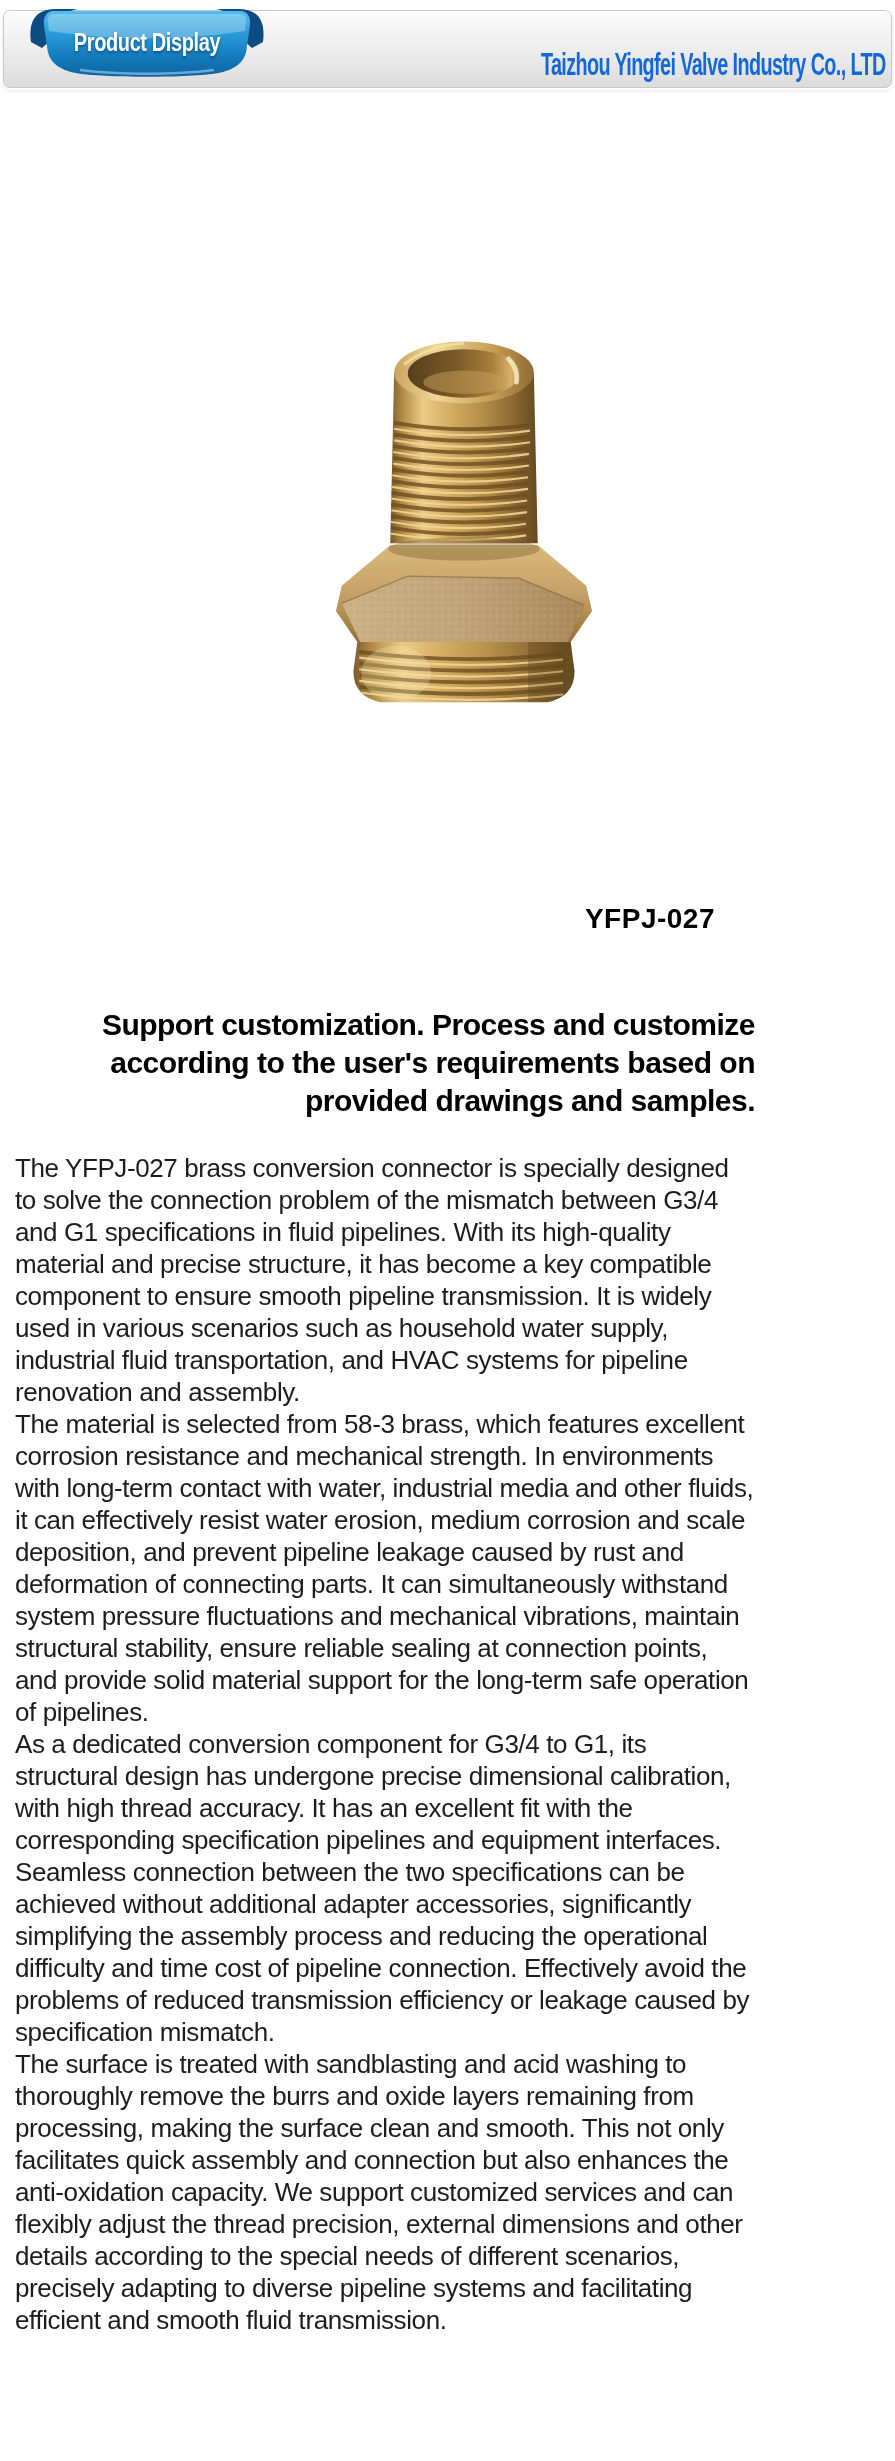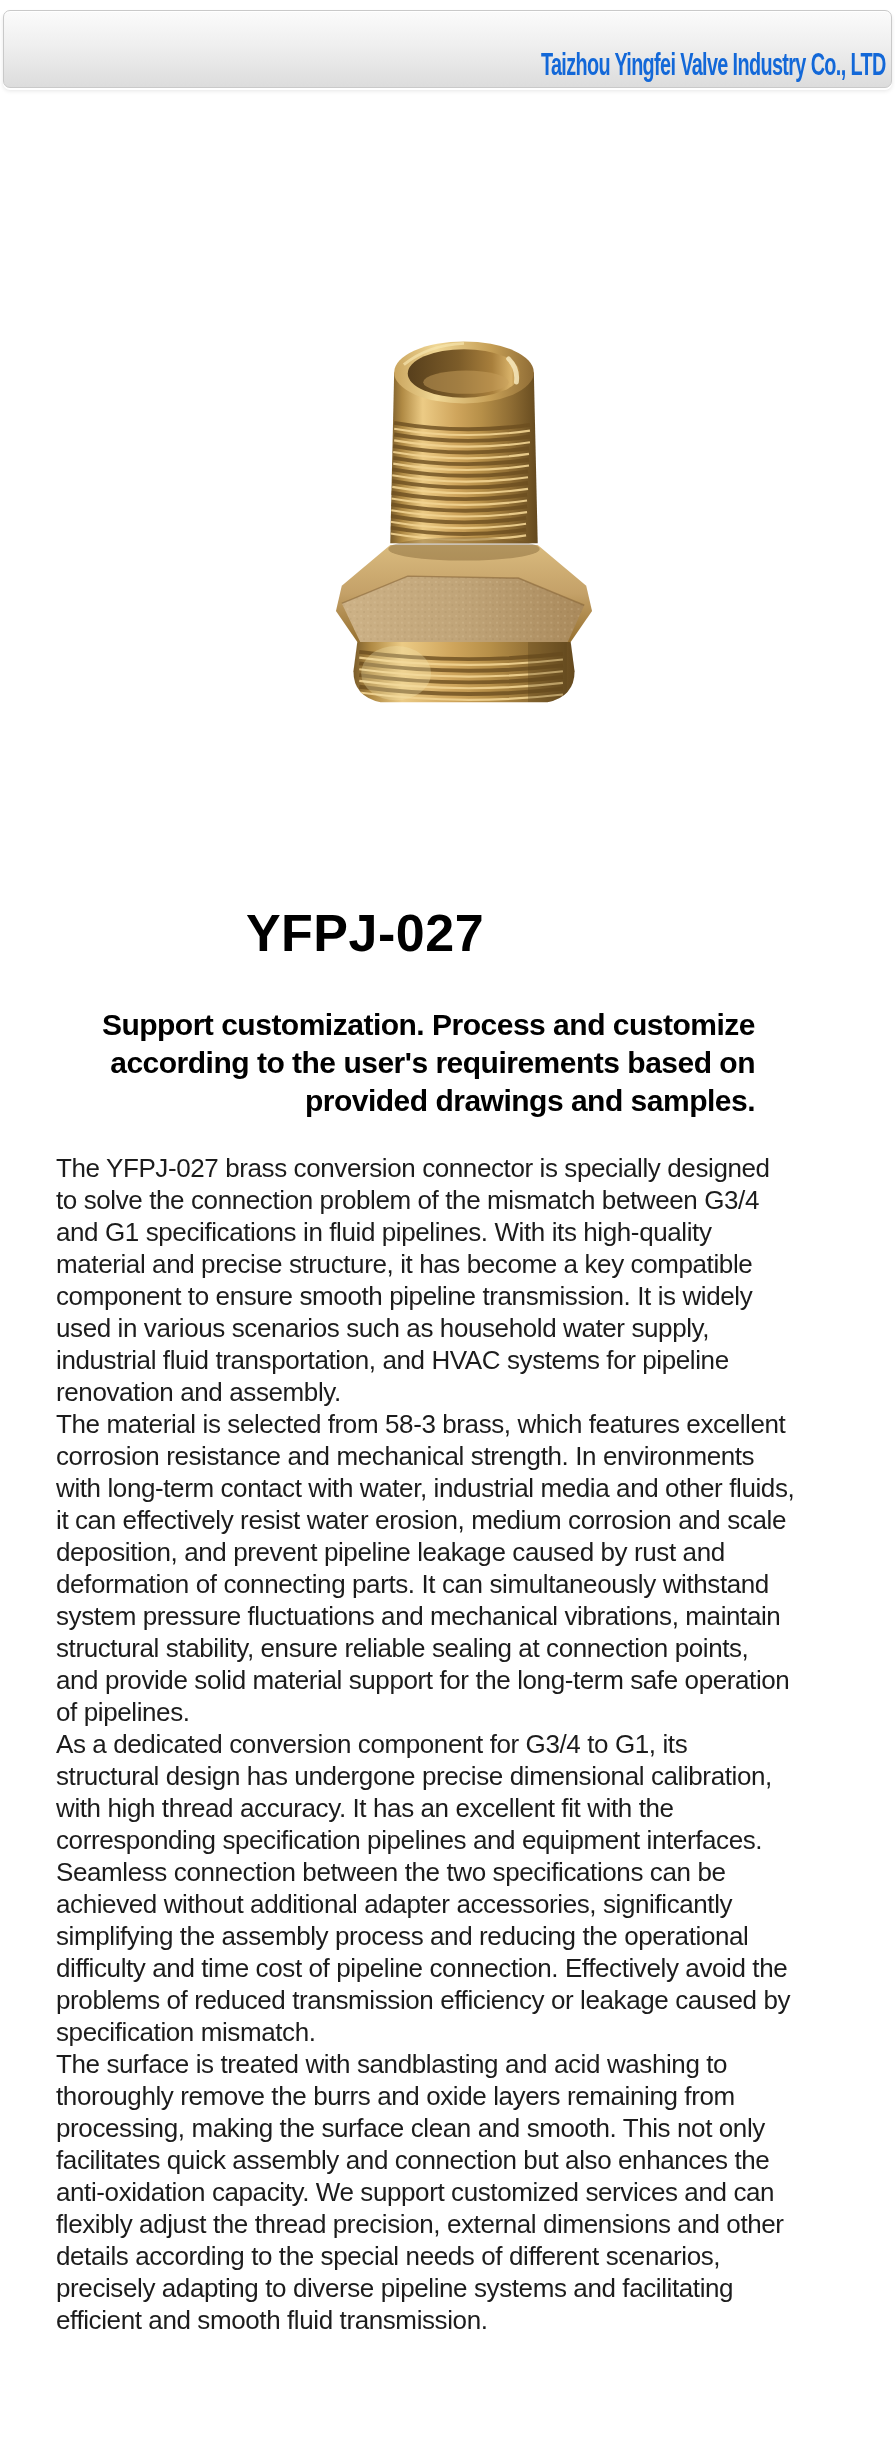--- a/index.html
+++ b/index.html
@@ -34,42 +34,65 @@
   }
 
   
   .photo { position:absolute; left:318px; top:322px; width:292px; height:388px; }
   .photo svg { display:block; }
 
   
   .content { position:absolute; left:15px; top:0; width:740px; }
   .model {
     position:absolute; top:903px; left:0; width:700px;
-    text-align:center; font-size:52px; font-weight:bold; color:#000;
+    text-align:right; font-size:28px; font-weight:bold; color:#000;
     letter-spacing:0.5px; white-space:nowrap;
   }
   .headline {
     position:absolute; top:1006px; left:0; width:740px;
     font-size:30px; font-weight:bold; color:#000;
     line-height:38px; letter-spacing:-0.5px;text-align:right;
   }
   .description {
     position:absolute; top:1152px; left:0; width:740px;
-    font-size:26px; line-height:32px; letter-spacing:-0.4px; color:#1c1c1c;margin-left:41px;
+    font-size:26px; line-height:32px; letter-spacing:-0.4px; color:#1c1c1c;
   }
   .description p { margin:0; }
 </style>
 </head>
 <body>
 
 <div>
 
   <header class="topbar">
     <div class="bar"></div>
 
+    <div class="ribbon">
+      <svg viewBox="0 0 238 74" width="238" height="74">
+        <defs>
+          <linearGradient id="rg" x1="0" y1="0" x2="0" y2="1">
+            <stop offset="0" stop-color="#55bdec"></stop>
+            <stop offset="0.35" stop-color="#2a9ad8"></stop>
+            <stop offset="0.72" stop-color="#1379ba"></stop>
+            <stop offset="1" stop-color="#0d649f"></stop>
+          </linearGradient>
+        </defs>
+
+        <path d="M3 36 C0 12 10 4 26 3 L50 3 C31 7 24 15 23 34 L14 42 Z" fill="#0c4c82"></path>
+
+        <path d="M235 36 C238 12 228 4 212 3 L188 3 C207 7 214 15 215 34 L224 42 Z" fill="#0c4c82"></path>
+
+        <path d="M26 5 L212 5 C220 5 223 12 222 19 L219 40 C218 57 206 64 190 67 C164 72 74 72 48 67 C32 64 20 57 19 40 L16 19 C15 12 18 5 26 5 Z" fill="url(#rg)"></path>
+
+        <path d="M26 8 L212 8 C217 8 219 12 218 17 L217 25 C152 35 86 35 21 25 L20 17 C19 12 21 8 26 8 Z" fill="#ffffff" opacity="0.27"></path>
+
+        <path d="M52 64 C92 69 146 69 186 64" stroke="#aee0f7" stroke-width="2.4" fill="none" opacity="0.55"></path>
+      </svg>
+      <div class="ribbon-label">Product Display</div>
+    </div>
 
     <div class="company">Taizhou Yingfei Valve Industry Co., LTD</div>
   </header>
 
   <figure class="photo">
     <svg viewBox="0 0 300 400" width="292" height="388">
       <defs>
         <linearGradient id="gcyl" x1="0" y1="0" x2="1" y2="0">
           <stop offset="0" stop-color="#7a5c2a"></stop>
           <stop offset="0.08" stop-color="#b08a44"></stop>

